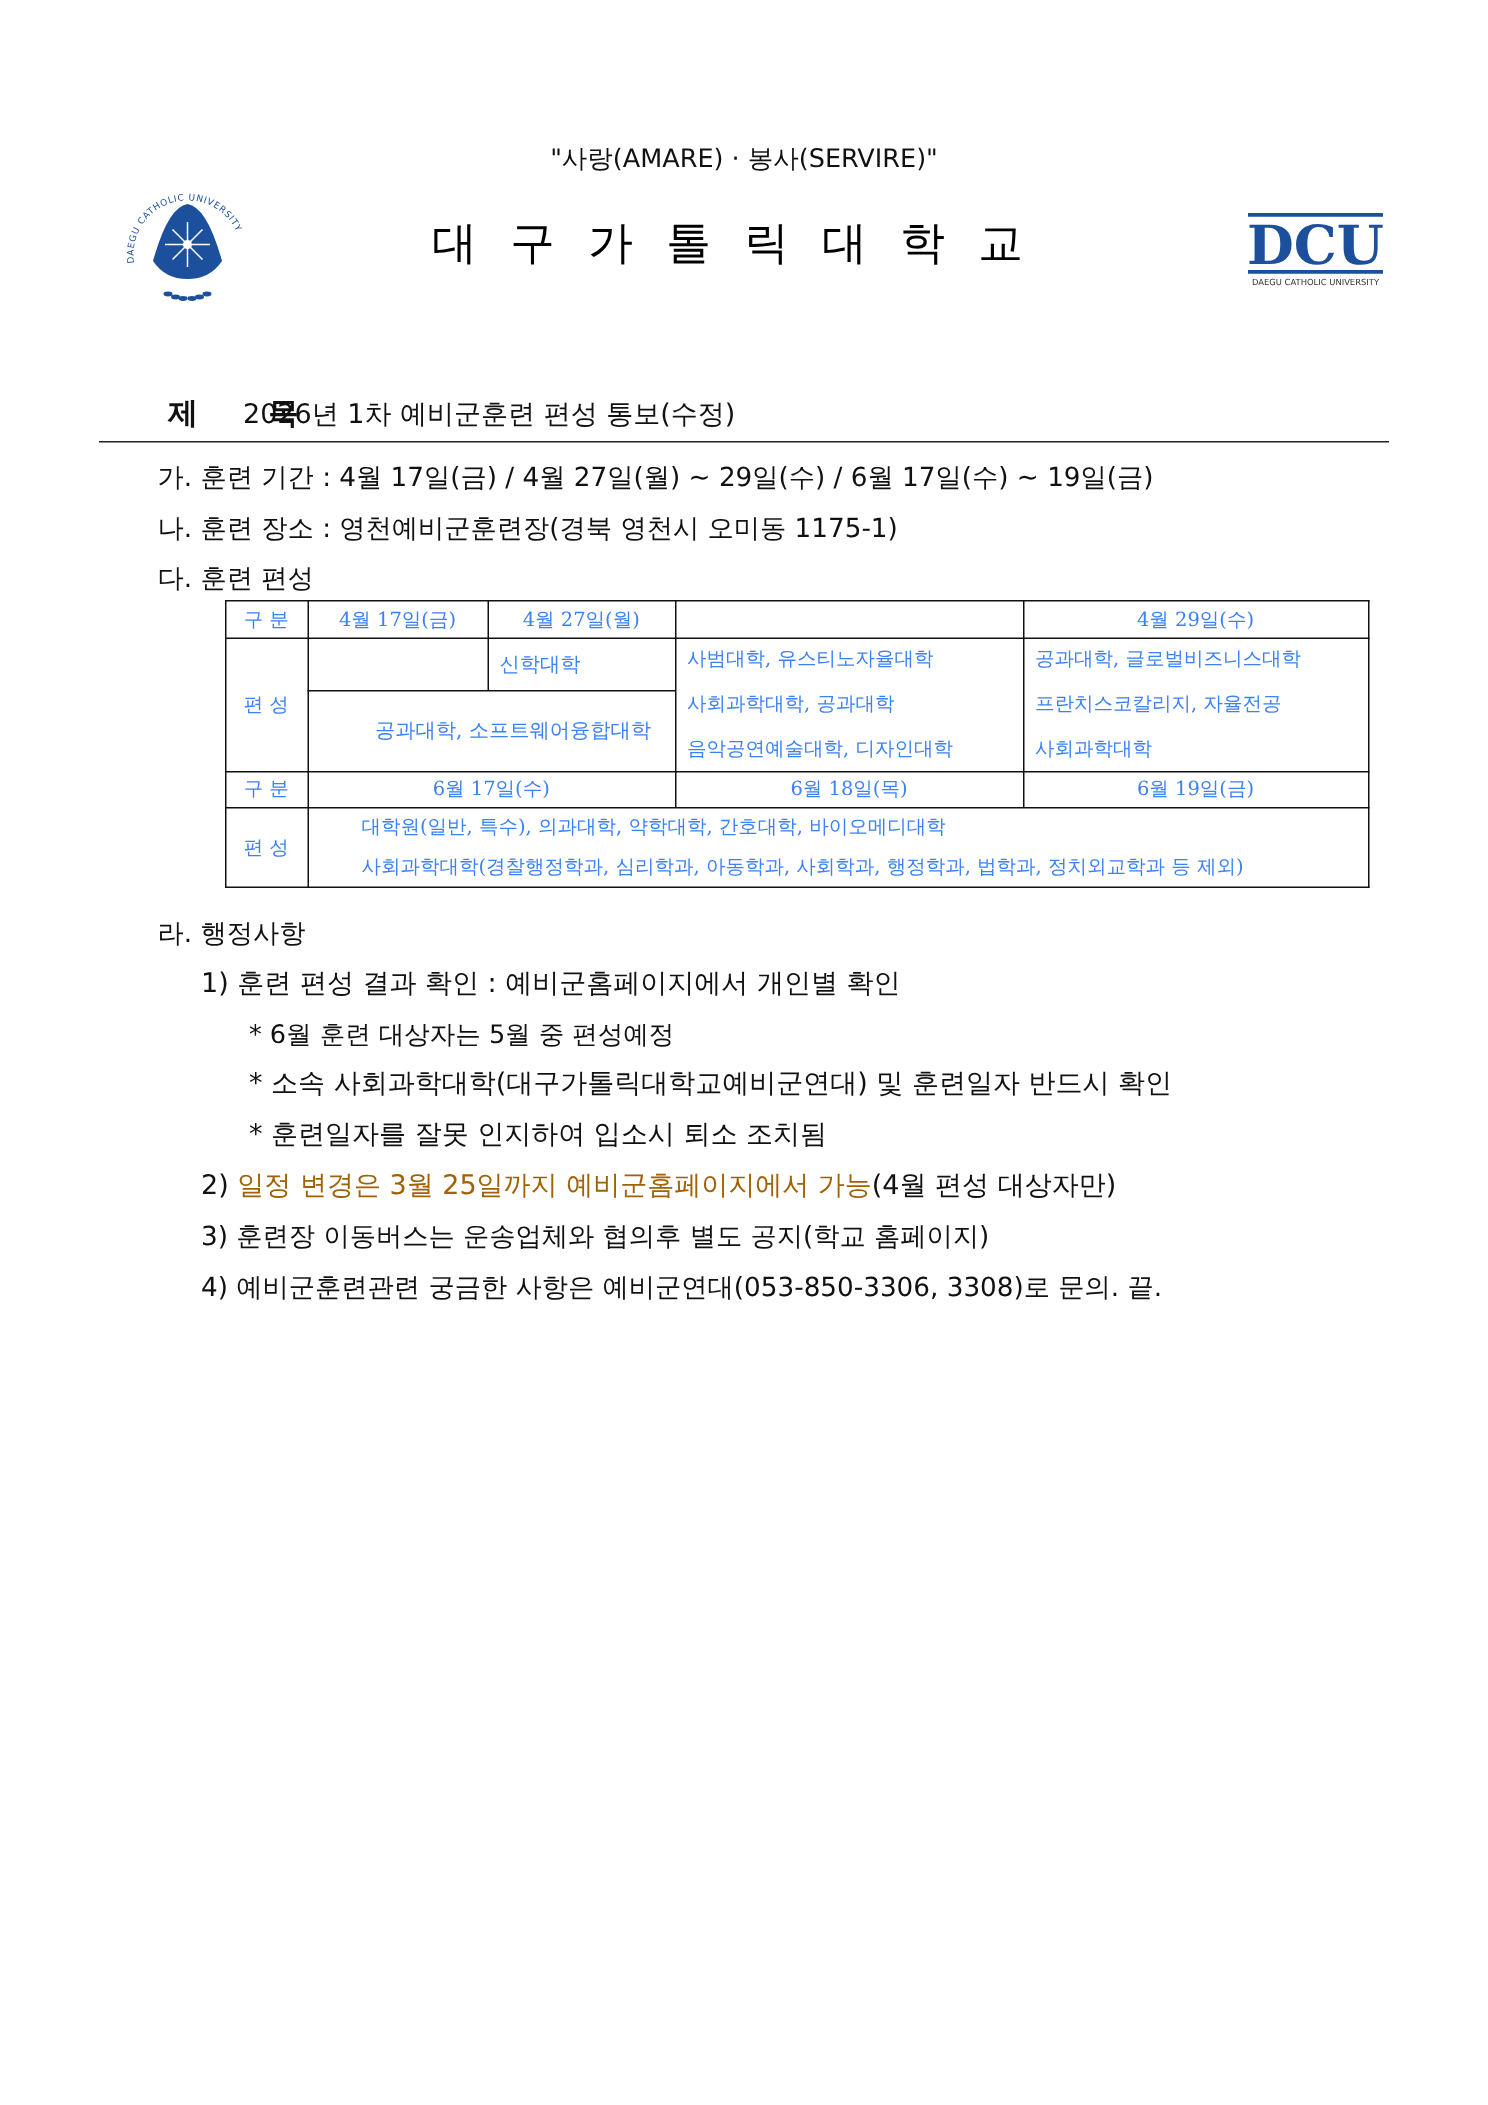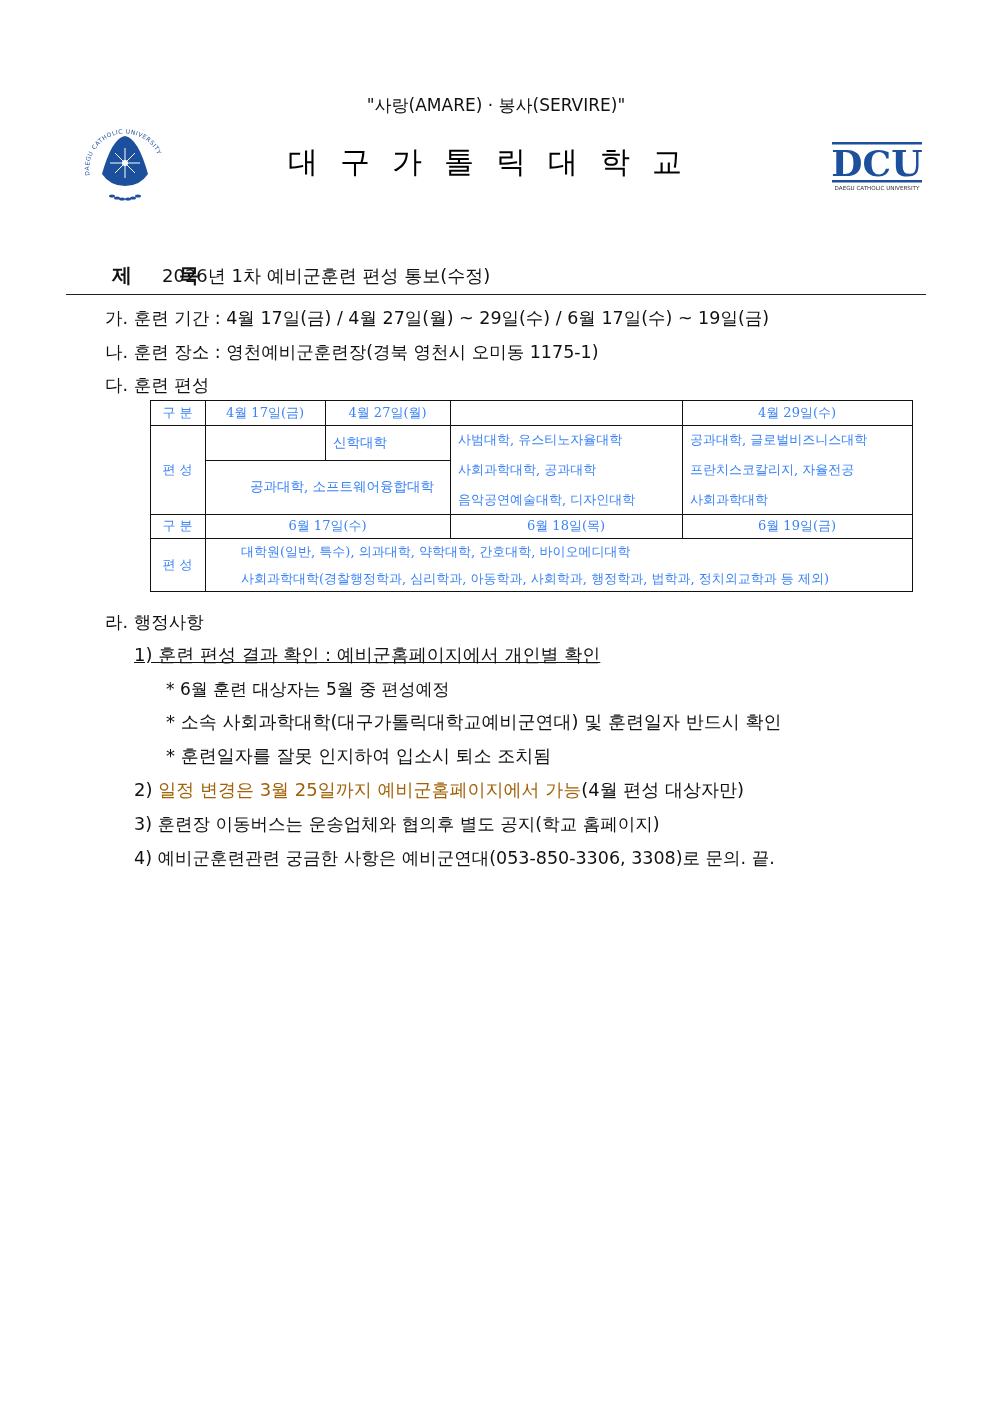--- a/index.html
+++ b/index.html
@@ -89,21 +89,21 @@
     .stack {
       flex-direction: column;
       align-items: flex-start !important;
       justify-content: center;
       padding-left: 8px;
     }
     .stack span { display: block; line-height: 30px; white-space: nowrap; }
     .stack2 span { line-height: 27px; }
 
     .l4 { left: 105px; top: 610px; }
-    .l5 { left: 134px; top: 643px; font-size: 18px; text-decoration: underline; }
+    .l5 { left: 134px; top: 643px; font-size: 18px; }
     .l6 { left: 166px; top: 678px; font-size: 17px; }
     .l7 { left: 166px; top: 710px; font-size: 18px; }
     .l8 { left: 166px; top: 744px; font-size: 18px; }
     .l9 { left: 134px; top: 778px; font-size: 18px; }
     .l10 { left: 134px; top: 812px; text-align: center; }
     .l11 { left: 134px; top: 846px; }
     .blue { color: #a16207; }
   </style>
 </head>
 <body>

